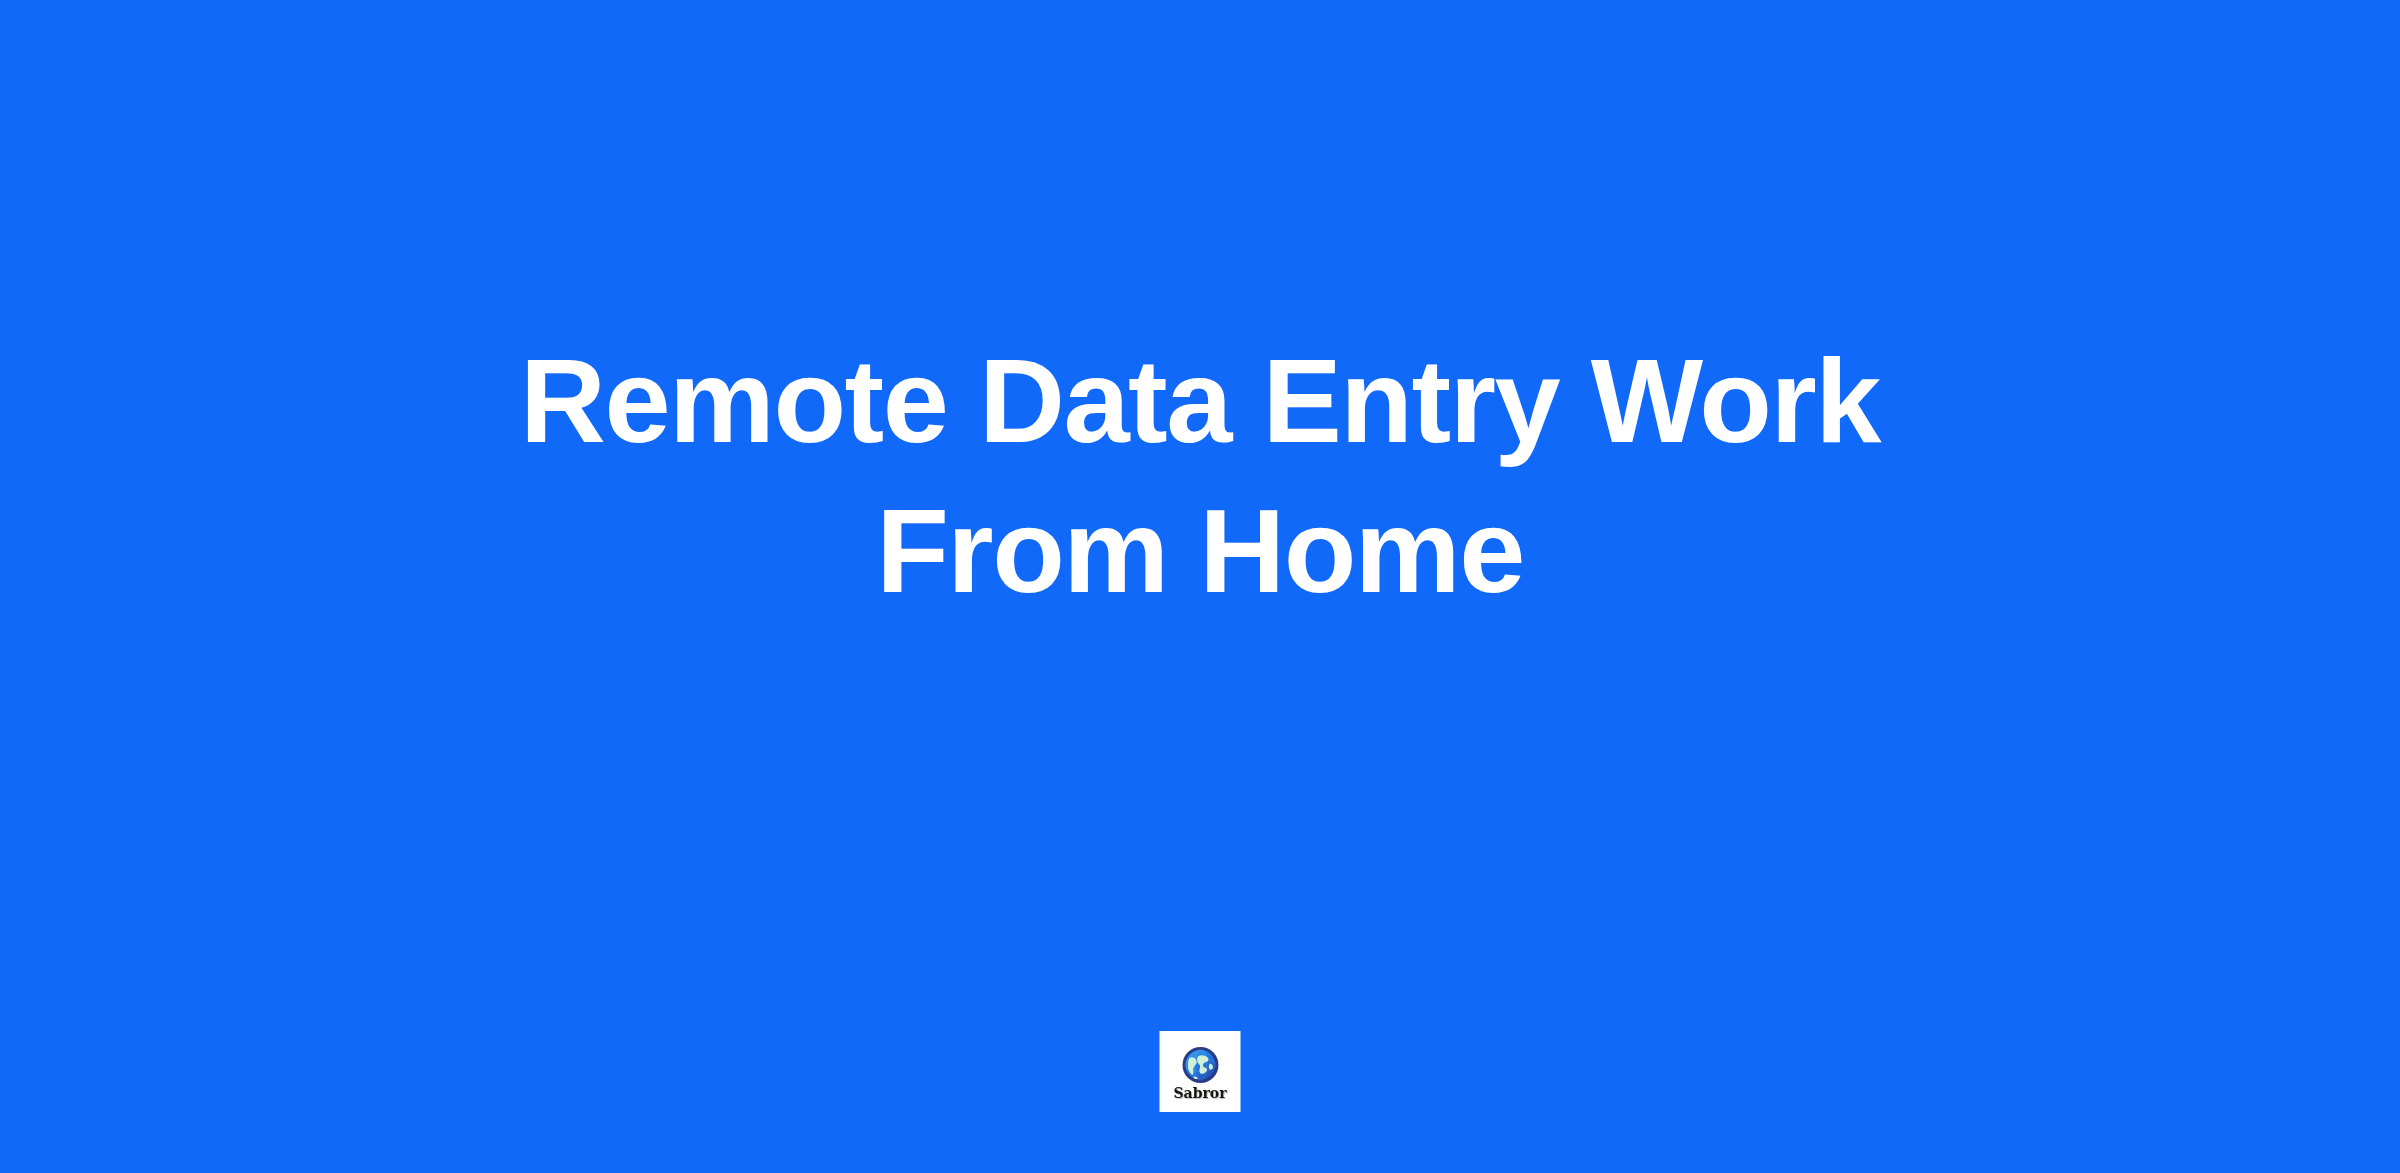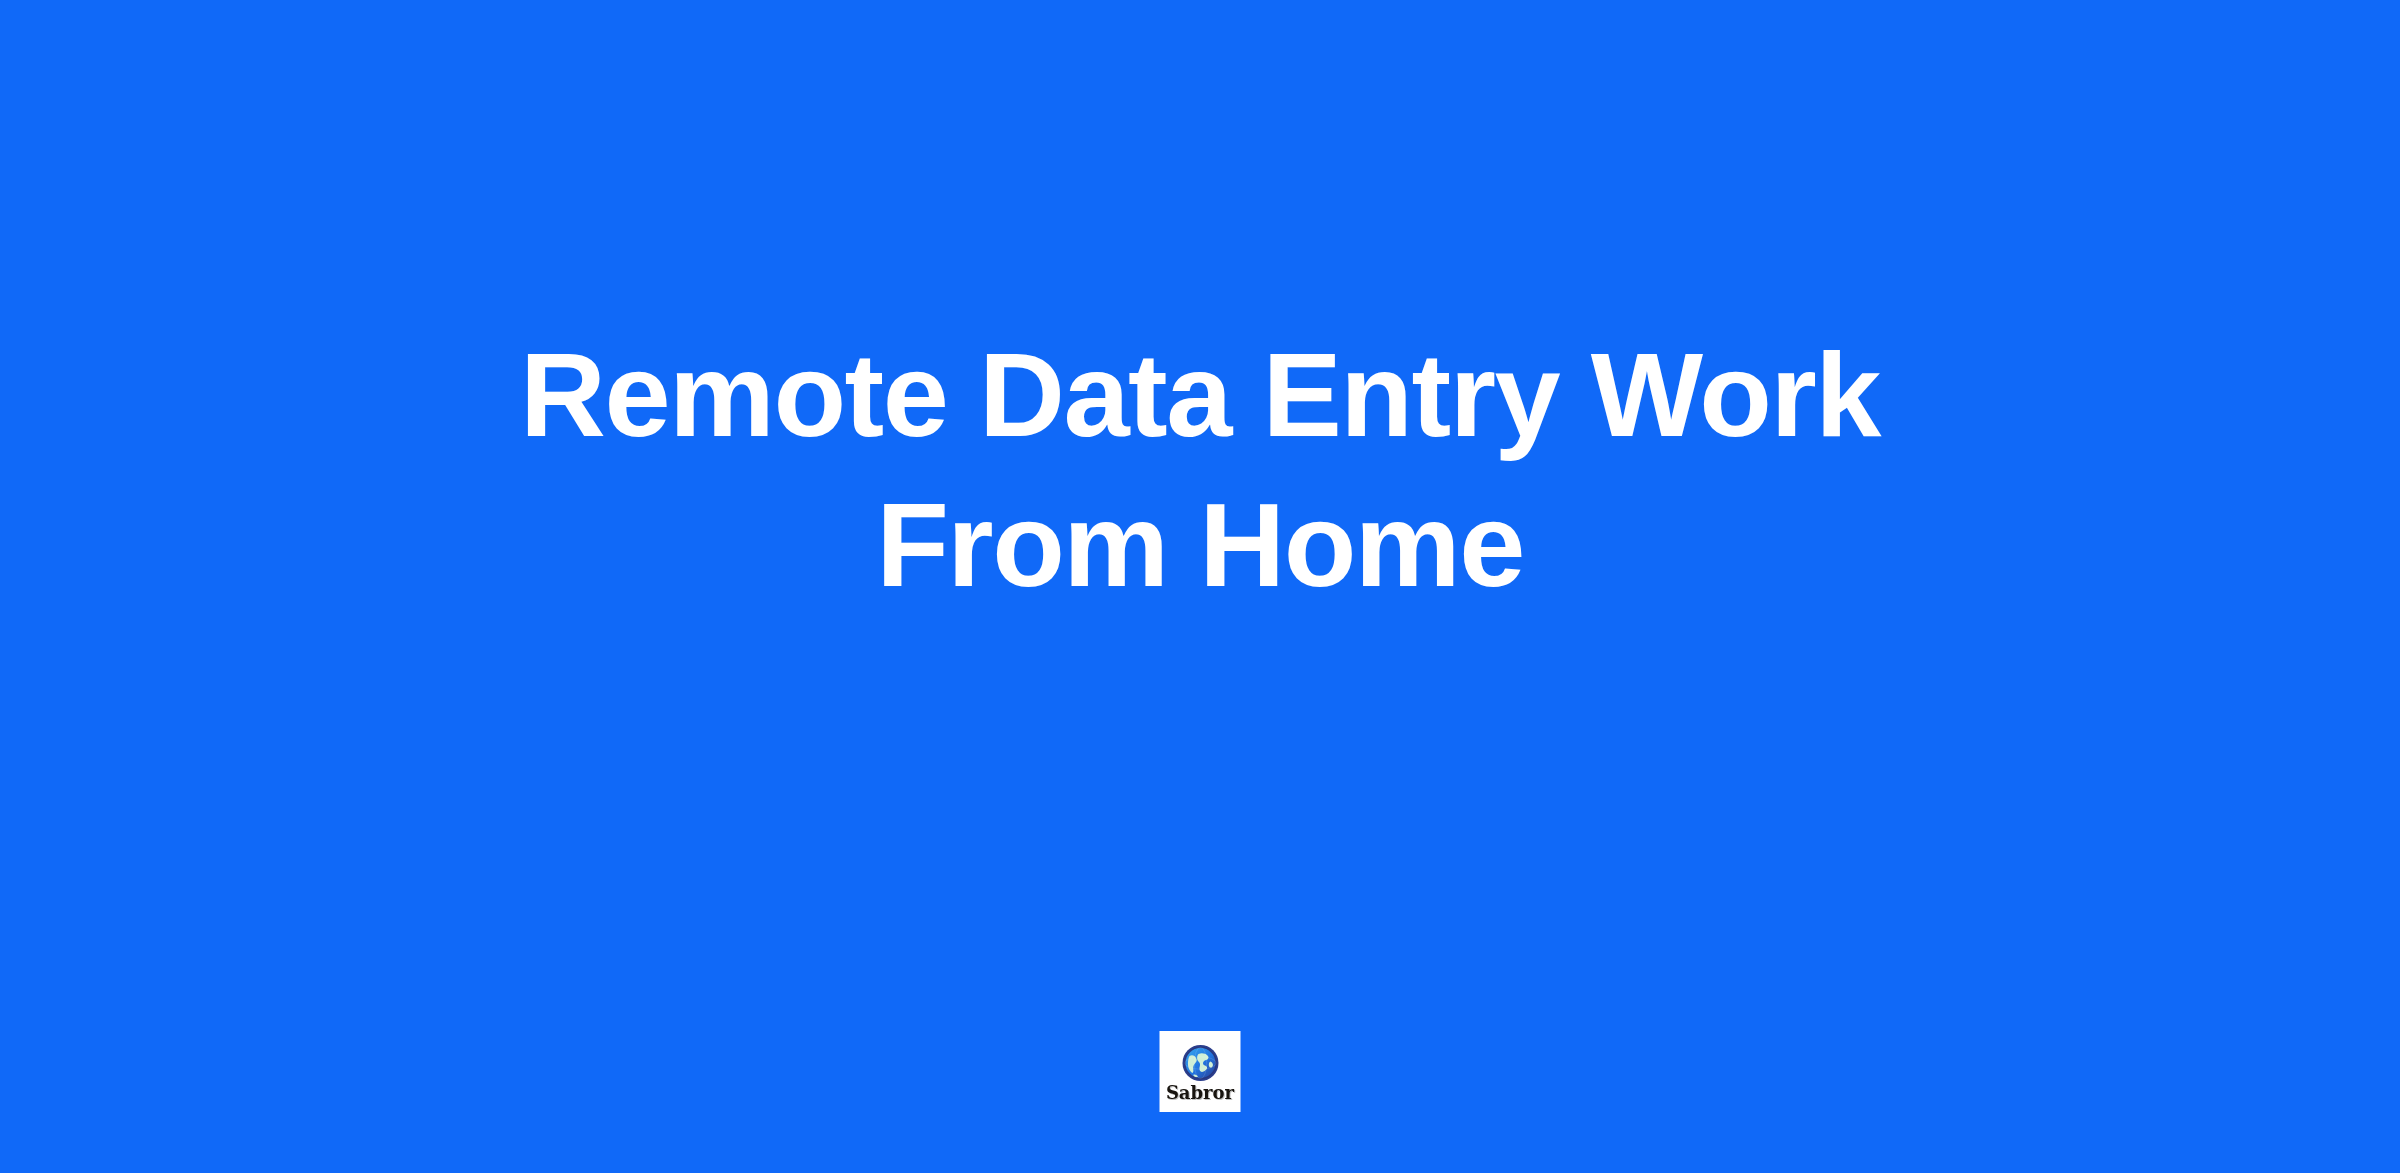--- a/index.html
+++ b/index.html
@@ -27,21 +27,21 @@
   .hero-text-block {
     position: absolute;
     top: 316px;
     left: 50%;
     transform: translateX(-50%);
     width: 1680px;
     text-align: center;
   }
 
   .hero-title {
-    margin: 4px;
+    margin: 10px;
     font-family: "Liberation Sans", sans-serif;
     font-size: 119px;
     font-weight: 700;
     line-height: 1.26;
     letter-spacing: -1.5px;
     color: #ffffff;
     word-wrap: break-word;
   }
 
   .hero-subtitle {
@@ -72,21 +72,21 @@
 
   .brand-globe {
     width: 40px;
     height: 40px;
     margin-top: 2px;
     display: block;
   }
 
   .brand-wordmark {
     font-family: "DejaVu Serif", "Liberation Serif", serif;
-    font-size: 18px;
+    font-size: 14px;
     font-weight: 700;
     color: #18140f;
     line-height: 1;
     margin-top: 1px;
     letter-spacing: 0px;
     text-shadow: 1px 1px 0 rgba(120,120,120,0.45);
   }
 </style>
 </head>
 <body>

